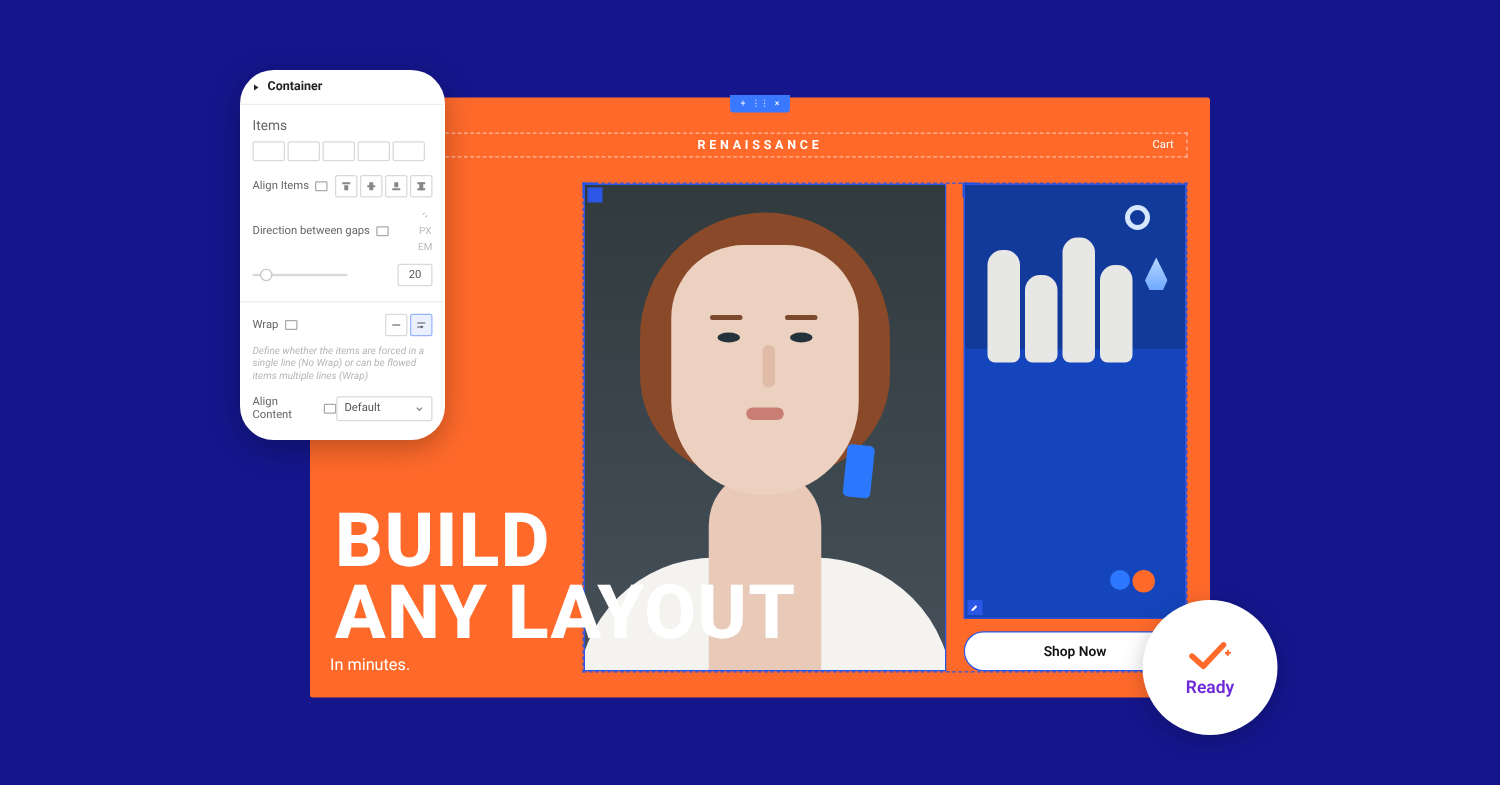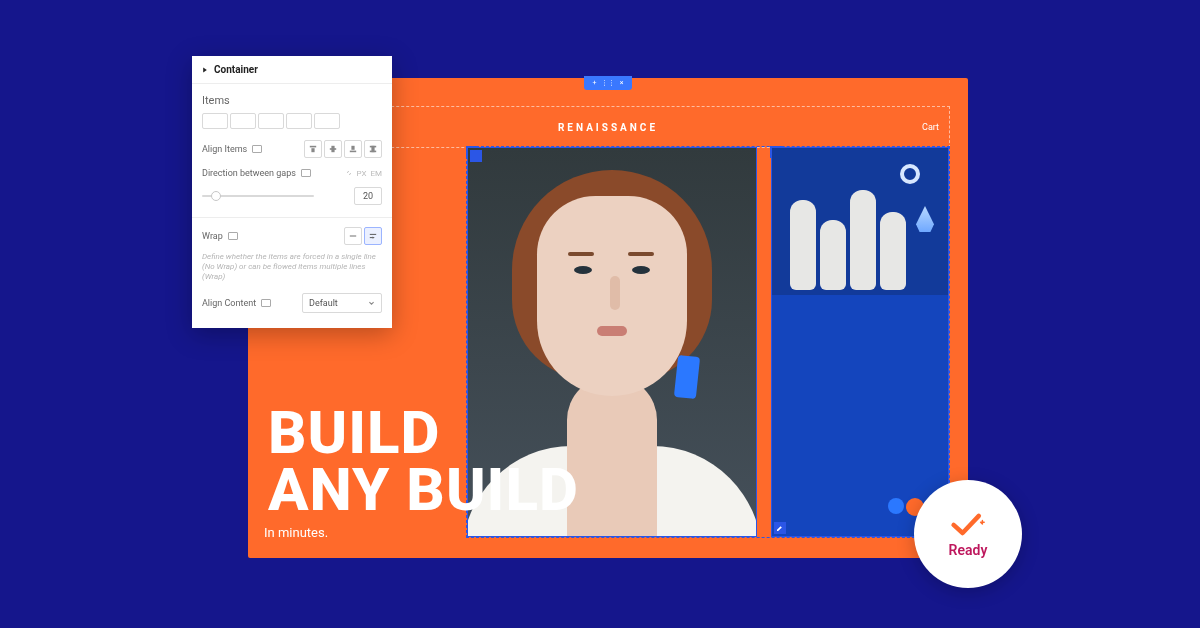--- a/index.html
+++ b/index.html
@@ -22,21 +22,21 @@
     position: absolute; left: 50%; top: -2px; transform: translateX(-50%);
     width: 48px; height: 14px;
     background: #3a78ff; border-radius: 0 0 3px 3px;
     display:flex; align-items:center; justify-content:space-around;
     padding: 0 6px;
   }
   .canvas-tab span { color:#fff; font-size:7px; line-height:1; }
 
   .header-bar {
     margin: 28px 18px 0 18px;
-    height: 42px;
+    height: 20px;
     border: 1px dashed rgba(255,255,255,.55);
     display:flex; align-items:center; justify-content:center;
     position:relative;
   }
   .header-bar .brand {
     color:#fff; font-weight:700; font-size:10px; letter-spacing:3px;
   }
   .header-bar .cart {
     position:absolute; right:10px; color:#fff; font-size:9px;
   }
@@ -100,23 +100,23 @@
     font-size:60px; line-height:0.95;
   }
   .subhead{
     position:absolute; left:16px; bottom:18px;
     color:#fff; font-size:13px;
   }
 
   
   .panel{
     position:absolute; left:192px; top:56px;
-    width:200px; background:#fff;
+    width:164px; background:#fff;
     box-shadow:0 6px 24px rgba(0,0,0,.28);
-    font-size:10px; color:#555;
+    font-size:10px; color:#555;border-radius:27px;
   }
   .panel .sec-title{
     padding:8px 10px; font-weight:700; color:#222;
     border-bottom:1px solid #ededed; display:flex; align-items:center; gap:6px;
   }
   .panel .sec-title svg{width:6px;height:6px;}
   .panel .body{ padding:6px 10px 10px 10px; }
   .row{ display:flex; align-items:center; justify-content:space-between; padding:5px 0;}
   .row .lbl{ display:flex; align-items:center; gap:5px; font-size:9px; color:#666;}
   .devico{ width:10px;height:8px;border:1px solid #aaa;border-radius:1px;}
@@ -126,41 +126,41 @@
     display:flex;align-items:center;justify-content:center;padding:0;cursor:pointer;
   }
   .icobtns button.sel{background:#eef2ff;border-color:#9bb4ff;}
   .arrow{width:8px;height:8px;}
   .five{ display:flex; gap:2px; padding:2px 0 6px 0;}
   .five div{ width:26px;height:16px;border:1px solid #d9d9d9;border-radius:2px;}
   .slider-row{display:flex;align-items:center;gap:8px;padding:4px 0 8px 0;}
   .slider{flex:1;height:2px;background:#d9d9d9;position:relative;border-radius:2px;}
   .slider .knob{position:absolute;left:8%;top:-4px;width:10px;height:10px;background:#fff;border:1px solid #c7c7c7;border-radius:50%;}
   .nbox{width:28px;height:18px;border:1px solid #d9d9d9;border-radius:2px;display:flex;align-items:center;justify-content:center;font-size:9px;color:#555;margin-left:32px;}
-  .gap-units{font-size:8px;color:#bbb;display:flex;gap:4px;align-items:center;}
+  .gap-units{font-size:8px;color:#bbb;display:flex;gap:4px;align-items:center;flex-direction:column;}
   .gap-link{width:8px;height:8px;}
   .hr{height:1px;background:#ededed;margin:4px -10px;}
   .hint{font-size:8px;color:#b5b5b5;font-style:italic;line-height:1.25;padding:2px 0 6px 0;}
   .select{
     width:80px;height:20px;border:1px solid #d9d9d9;border-radius:2px;
     display:flex;align-items:center;justify-content:space-between;padding:0 6px;
     font-size:9px;color:#555;
   }
   .select svg{width:7px;height:7px;}
   .subhdr{font-size:11px;color:#666;padding:4px 0;}
 
   
   .badge{
     position:absolute; right:178px; bottom:40px;
     width:108px;height:108px;background:#fff;border-radius:50%;
     display:flex;flex-direction:column;align-items:center;justify-content:center;gap:4px;
     box-shadow:0 4px 18px rgba(0,0,0,.22);
   }
   .badge svg{width:36px;height:28px;}
-  .badge .txt{color:#be185d;font-weight:600;font-size:14px;}
+  .badge .txt{color:#6d28d9;font-weight:600;font-size:14px;}
 </style>
 </head>
 <body>
 
 <div class="canvas">
   <div class="canvas-tab">
     <span>+</span>
     <span>⋮⋮</span>
     <span>×</span>
   </div>
@@ -199,26 +199,30 @@
             <div></div>
             <div></div>
             <div></div>
           </div>
         <div class="ps-ring"></div>
         <div class="ps-drop"></div>
         <div class="ps-disc-b"></div>
           <div class="ps-disc-o"></div>
         <div class="sel-handle edit" style="left:2px;bottom:2px"></div>
       </div>
+      <div class="shop-btn">
+        <span>Shop Now</span>
+        <div class="sel-handle edit" style="right:-1px;top:-1px;background:#2bb4e6"></div>
+      </div>
     </div>
   </div>
 
   <div class="headline">
     <div>BUILD</div>
-    <div>ANY BUILD</div>
+    <div>ANY LAYOUT</div>
   </div>
   <div class="subhead">In minutes.</div>
 </div>
 
 <div class="panel">
   <div class="sec-title">
     <svg viewBox="0 0 10 10">
         <path d="M2 1 L8 5 L2 9 Z" fill="#222"></path>
       </svg>
     <span>Container</span>

